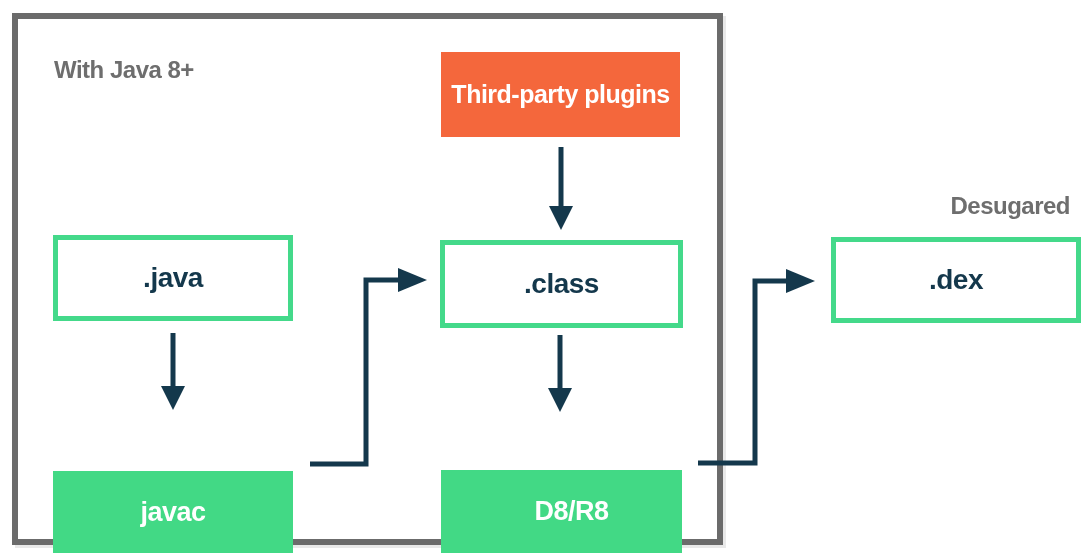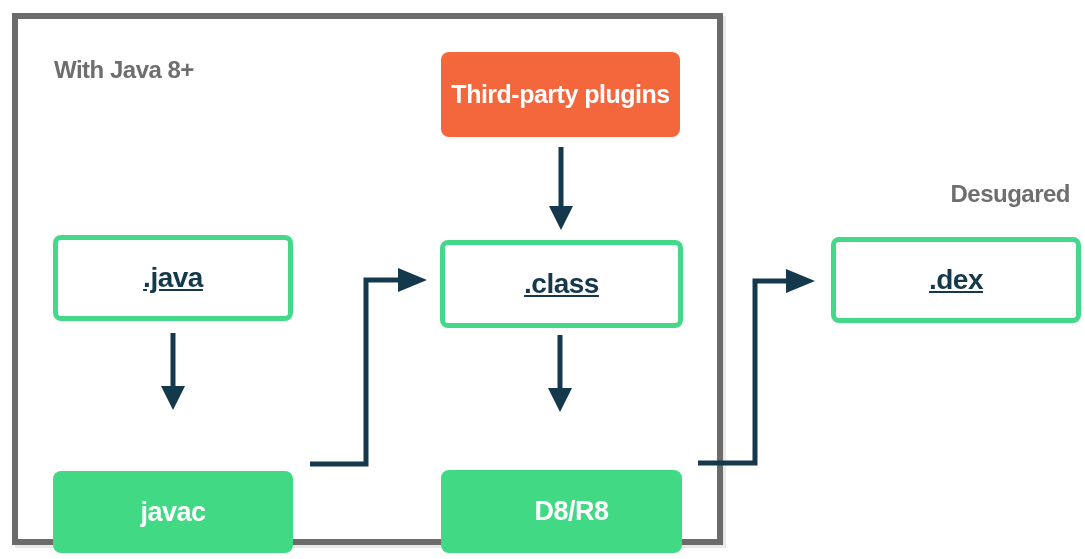--- a/index.html
+++ b/index.html
@@ -39,28 +39,26 @@
   }
   .node {
     position: absolute;
     display: flex;
     align-items: center;
     justify-content: center;
     font-weight: 700;
     letter-spacing: -0.5px;
     box-sizing: border-box;
     text-align: center;
-    border-radius: 8px;
   }
   .node.outline {
     background: #ffffff;
     border: 5px solid #44d98a;
     color: #14384c;
     font-size: 28px;
-    text-decoration: underline;
   }
   .node.fill {
     background: #42d985;
     color: #ffffff;
     font-size: 27px;
     margin-top: 48px;
   }
   .node.orange {
     background: #f4673c;
     color: #ffffff;
@@ -68,21 +66,21 @@
   }
   .node-third-party { left: 441px; top: 52px;  width: 239px; height: 85px; }
   .node-java        { left: 53px;  top: 235px; width: 240px; height: 86px; }
   .node-class       { left: 440px; top: 240px; width: 243px; height: 88px; }
   .node-dex         { left: 831px; top: 237px; width: 250px; height: 86px; }
   .node-javac       { left: 53px;  top: 423px; width: 240px; height: 82px; }
   .node-d8r8        { left: 441px; top: 422px; width: 241px; height: 83px; padding-left: 20px; }
   .desugared-label {
     position: absolute;
     left: 831px;
-    top: 180px;
+    top: 192px;
     width: 239px;
     text-align: right;
     color: #6e6e6e;
     font-weight: 700;
     font-size: 24px;
     letter-spacing: -0.5px;
   }
   .arrows {
     position: absolute;
     left: 0;

